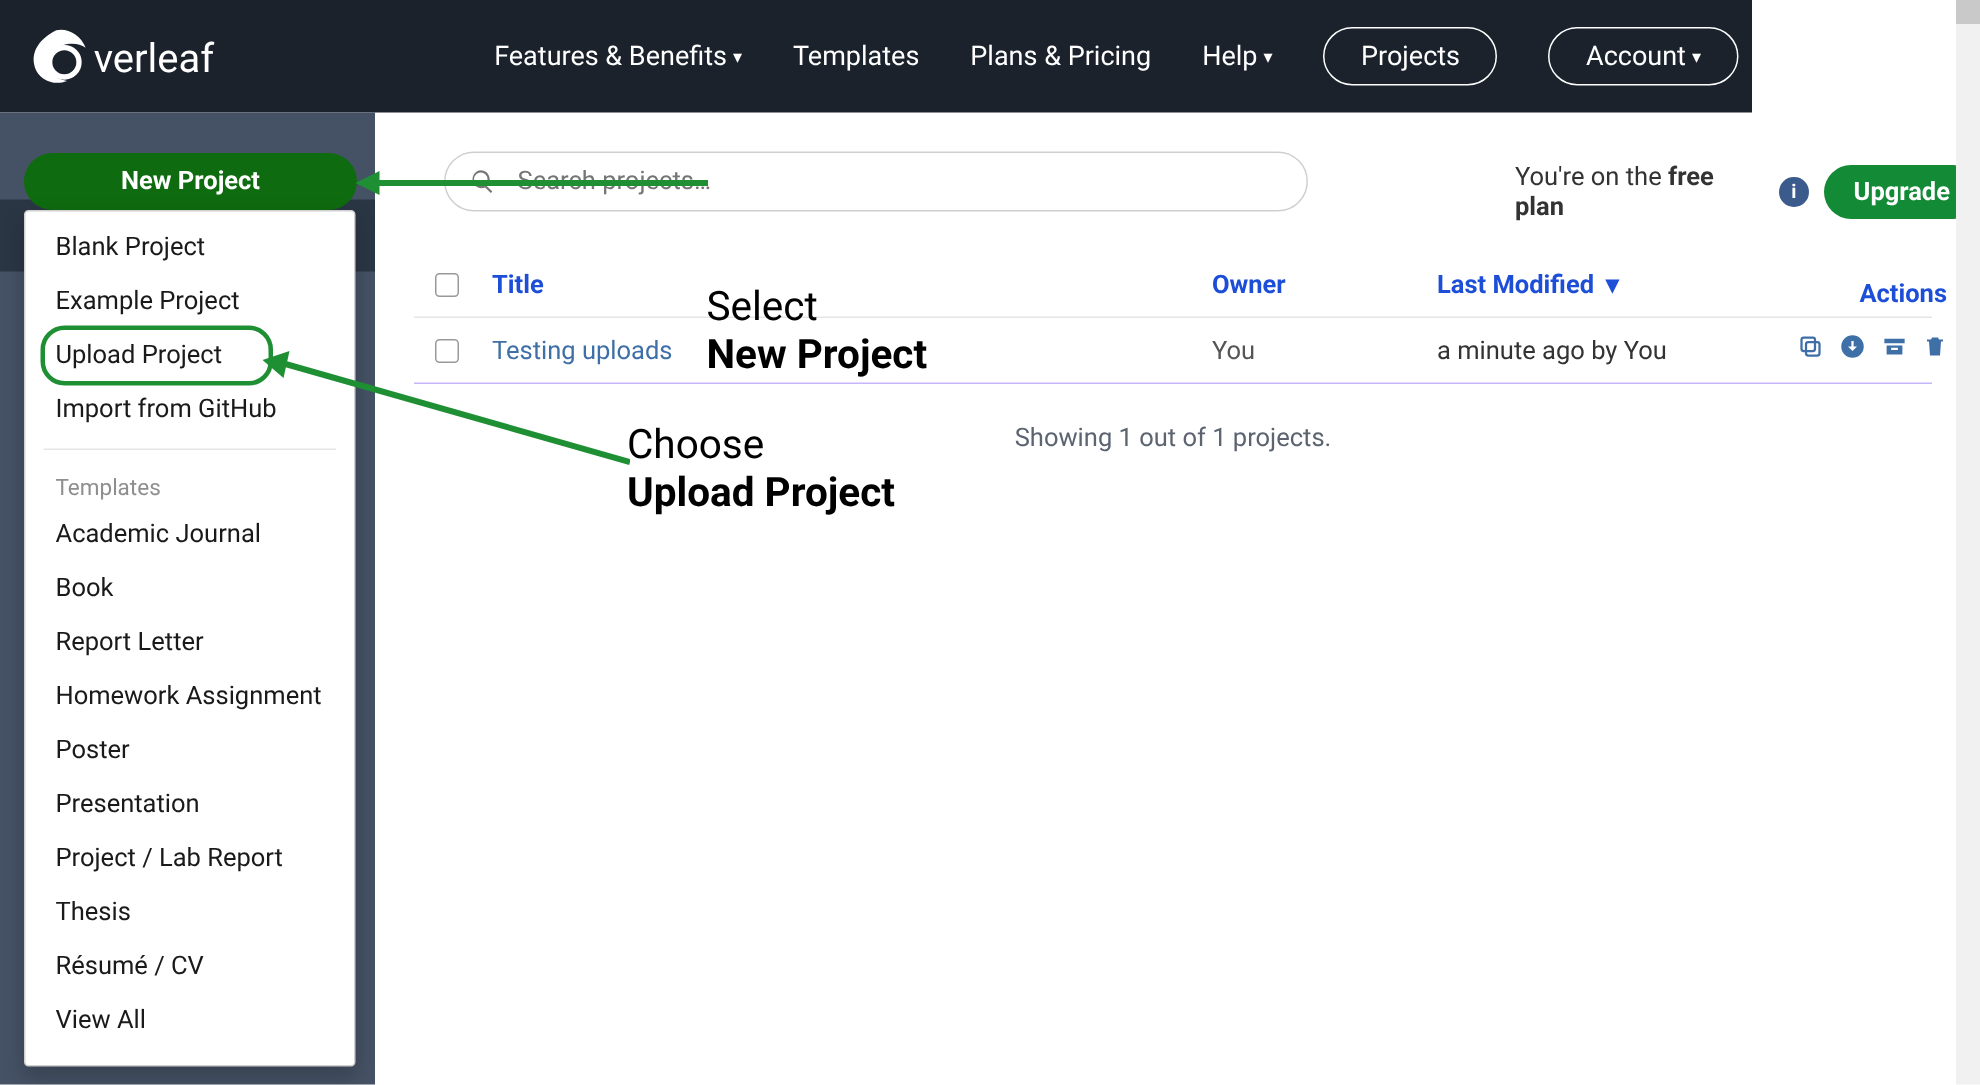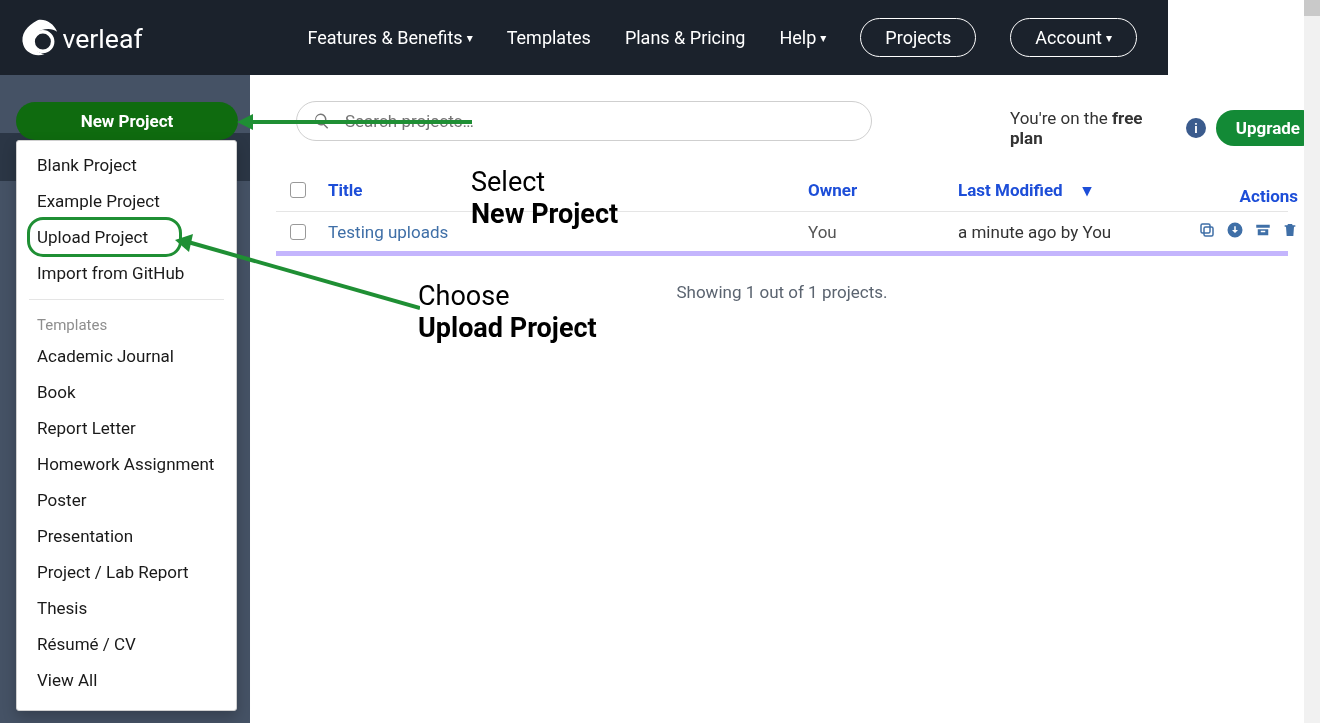--- a/index.html
+++ b/index.html
@@ -3,21 +3,21 @@
 <meta charset="utf-8">
 <style>
   *{box-sizing:border-box;margin:0;padding:0;font-family:-apple-system,BlinkMacSystemFont,"Segoe UI",Roboto,Helvetica,Arial,sans-serif;}
   html,body{width:1320px;height:723px;overflow:hidden;background:#fff;}
   
   body::after{content:"";position:absolute;top:0;right:0;width:16px;height:723px;background:#f1f1f1;}
   body::before{content:"";position:absolute;top:0;right:0;width:16px;height:16px;background:#c9c9c9;z-index:5;}
   .topnav{position:absolute;left:0;top:0;width:1168px;height:75px;background:#1b222c;display:flex;align-items:center;color:#fff;font-size:18px;}
   .logo{margin-left:18px;display:flex;align-items:center;}
   .logo svg{height:40px;}
-  .nav-links{margin-left:auto;display:flex;gap:34px;padding-right:31px;}
+  .nav-links{margin-left:auto;display:flex;gap:34px;padding-right:9px;}
   .nav-link{color:#fff;cursor:pointer;display:flex;align-items:center;gap:4px;}
   .nav-btn{border:1.6px solid #fff;border-radius:22px;padding:8px 24px;cursor:pointer;display:flex;align-items:center;gap:4px;}
   .caret{font-size:12px;}
   .sidebar-area{position:absolute;left:0;top:75px;width:250px;height:648px;background:#455265;}
   .dark-band{position:absolute;left:0;top:133px;width:250px;height:48px;background:#2b3645;}
   .dropdown{position:absolute;left:16px;top:140px;width:221px;background:#fff;border:1px solid #d0d0d0;border-radius:3px;box-shadow:0 6px 14px rgba(0,0,0,.22);padding:6px 0 12px 0;z-index:3;}
   .dd-item{padding:8px 20px;font-size:17px;color:#1a1a1a;cursor:pointer;display:block;border-radius:3px;}
   .dd-item.highlight{position:relative;}
   .dd-item.highlight::before{content:"";position:absolute;left:10px;right:calc(100% - 165px);top:-2px;bottom:-2px;border:3px solid #1f8f34;border-radius:16px;pointer-events:none;}
   .dd-sep{height:1px;background:#e5e5e5;margin:8px 12px;}
@@ -27,26 +27,26 @@
   .search-wrap svg{width:18px;height:18px;margin-right:14px;fill:#777;}
   .search-input{border:none;outline:none;font-size:17px;flex:1;background:transparent;}
   .plan-row{position:absolute;left:1010px;top:108px;display:flex;align-items:center;gap:10px;font-size:17px;color:#333;}
   .plan-row b{font-weight:700;}
   .info-badge{width:20px;height:20px;border-radius:50%;background:#3b5b8d;color:#fff;font-size:13px;font-weight:700;display:flex;align-items:center;justify-content:center;cursor:pointer;}
   .upgrade-btn{background:#138a36;color:#fff;font-weight:700;font-size:17px;padding:8px 20px;border-radius:22px;cursor:pointer;}
   .table{position:absolute;left:276px;top:168px;width:1012px;}
   .thead,.trow{display:grid;grid-template-columns:44px 480px 150px 230px 110px;align-items:center;height:44px;padding:0 8px;}
   .thead{border-bottom:1px solid #e5e5e5;color:#1d4ed8;font-weight:700;font-size:17px;}
   .thead .actions{text-align:right;margin-top:13px;}
-  .trow{border-bottom:5px solid #c4b5fd;font-size:17px;}
+  .trow{border-bottom:1px solid #c4b5fd;font-size:17px;}
   .trow .title-cell{color:#3f6fa7;cursor:pointer;}
   .trow .owner-cell{color:#555;}
   .trow .mod-cell{color:#333;}
   .chk{width:16px;height:16px;border:1.5px solid #999;border-radius:3px;cursor:pointer;margin-left:6px;}
-  .lm-head{display:flex;align-items:center;gap:20px;cursor:pointer;}
+  .lm-head{display:flex;align-items:center;gap:8px;cursor:pointer;}
   .actions-cell{display:flex;gap:10px;justify-content:flex-end;color:#3f6fa7;}
   .actions-cell span{cursor:pointer;}
   .showing{position:absolute;left:276px;top:282px;width:1012px;text-align:center;color:#5b6470;font-size:17px;}
   
   .arrow{position:absolute;z-index:4;pointer-events:none;}
   .ann{position:absolute;z-index:4;font-family:"Segoe UI",Arial;color:#000;pointer-events:none;}
   .ann .line1{font-size:27px;}
   .ann .line2{font-size:27px;font-weight:700;}
 </style>
 </head>
@@ -160,20 +160,20 @@
 
 <svg class="arrow" style="left:237px;top:112px;" width="235" height="20">
   <polygon points="0,10 16,2 16,18" fill="#1f8f34"></polygon>
   <line x1="14" y1="10" x2="235" y2="10" stroke="#1f8f34" stroke-width="4"></line>
 </svg>
 <svg class="arrow" style="left:175px;top:234px;" width="245" height="80">
   <polygon points="0,6 18,0 14,18" fill="#1f8f34"></polygon>
   <line x1="13" y1="8" x2="245" y2="74" stroke="#1f8f34" stroke-width="4"></line>
 </svg>
 
-<div class="ann" style="left:471px;top:166px;">
+<div class="ann" style="left:471px;top:188px;">
   <div class="line1">Select</div>
   <div class="line2">New Project</div>
 </div>
 <div class="ann" style="left:418px;top:280px;">
   <div class="line1">Choose</div>
   <div class="line2">Upload Project</div>
 </div>
 
 </body></html>

